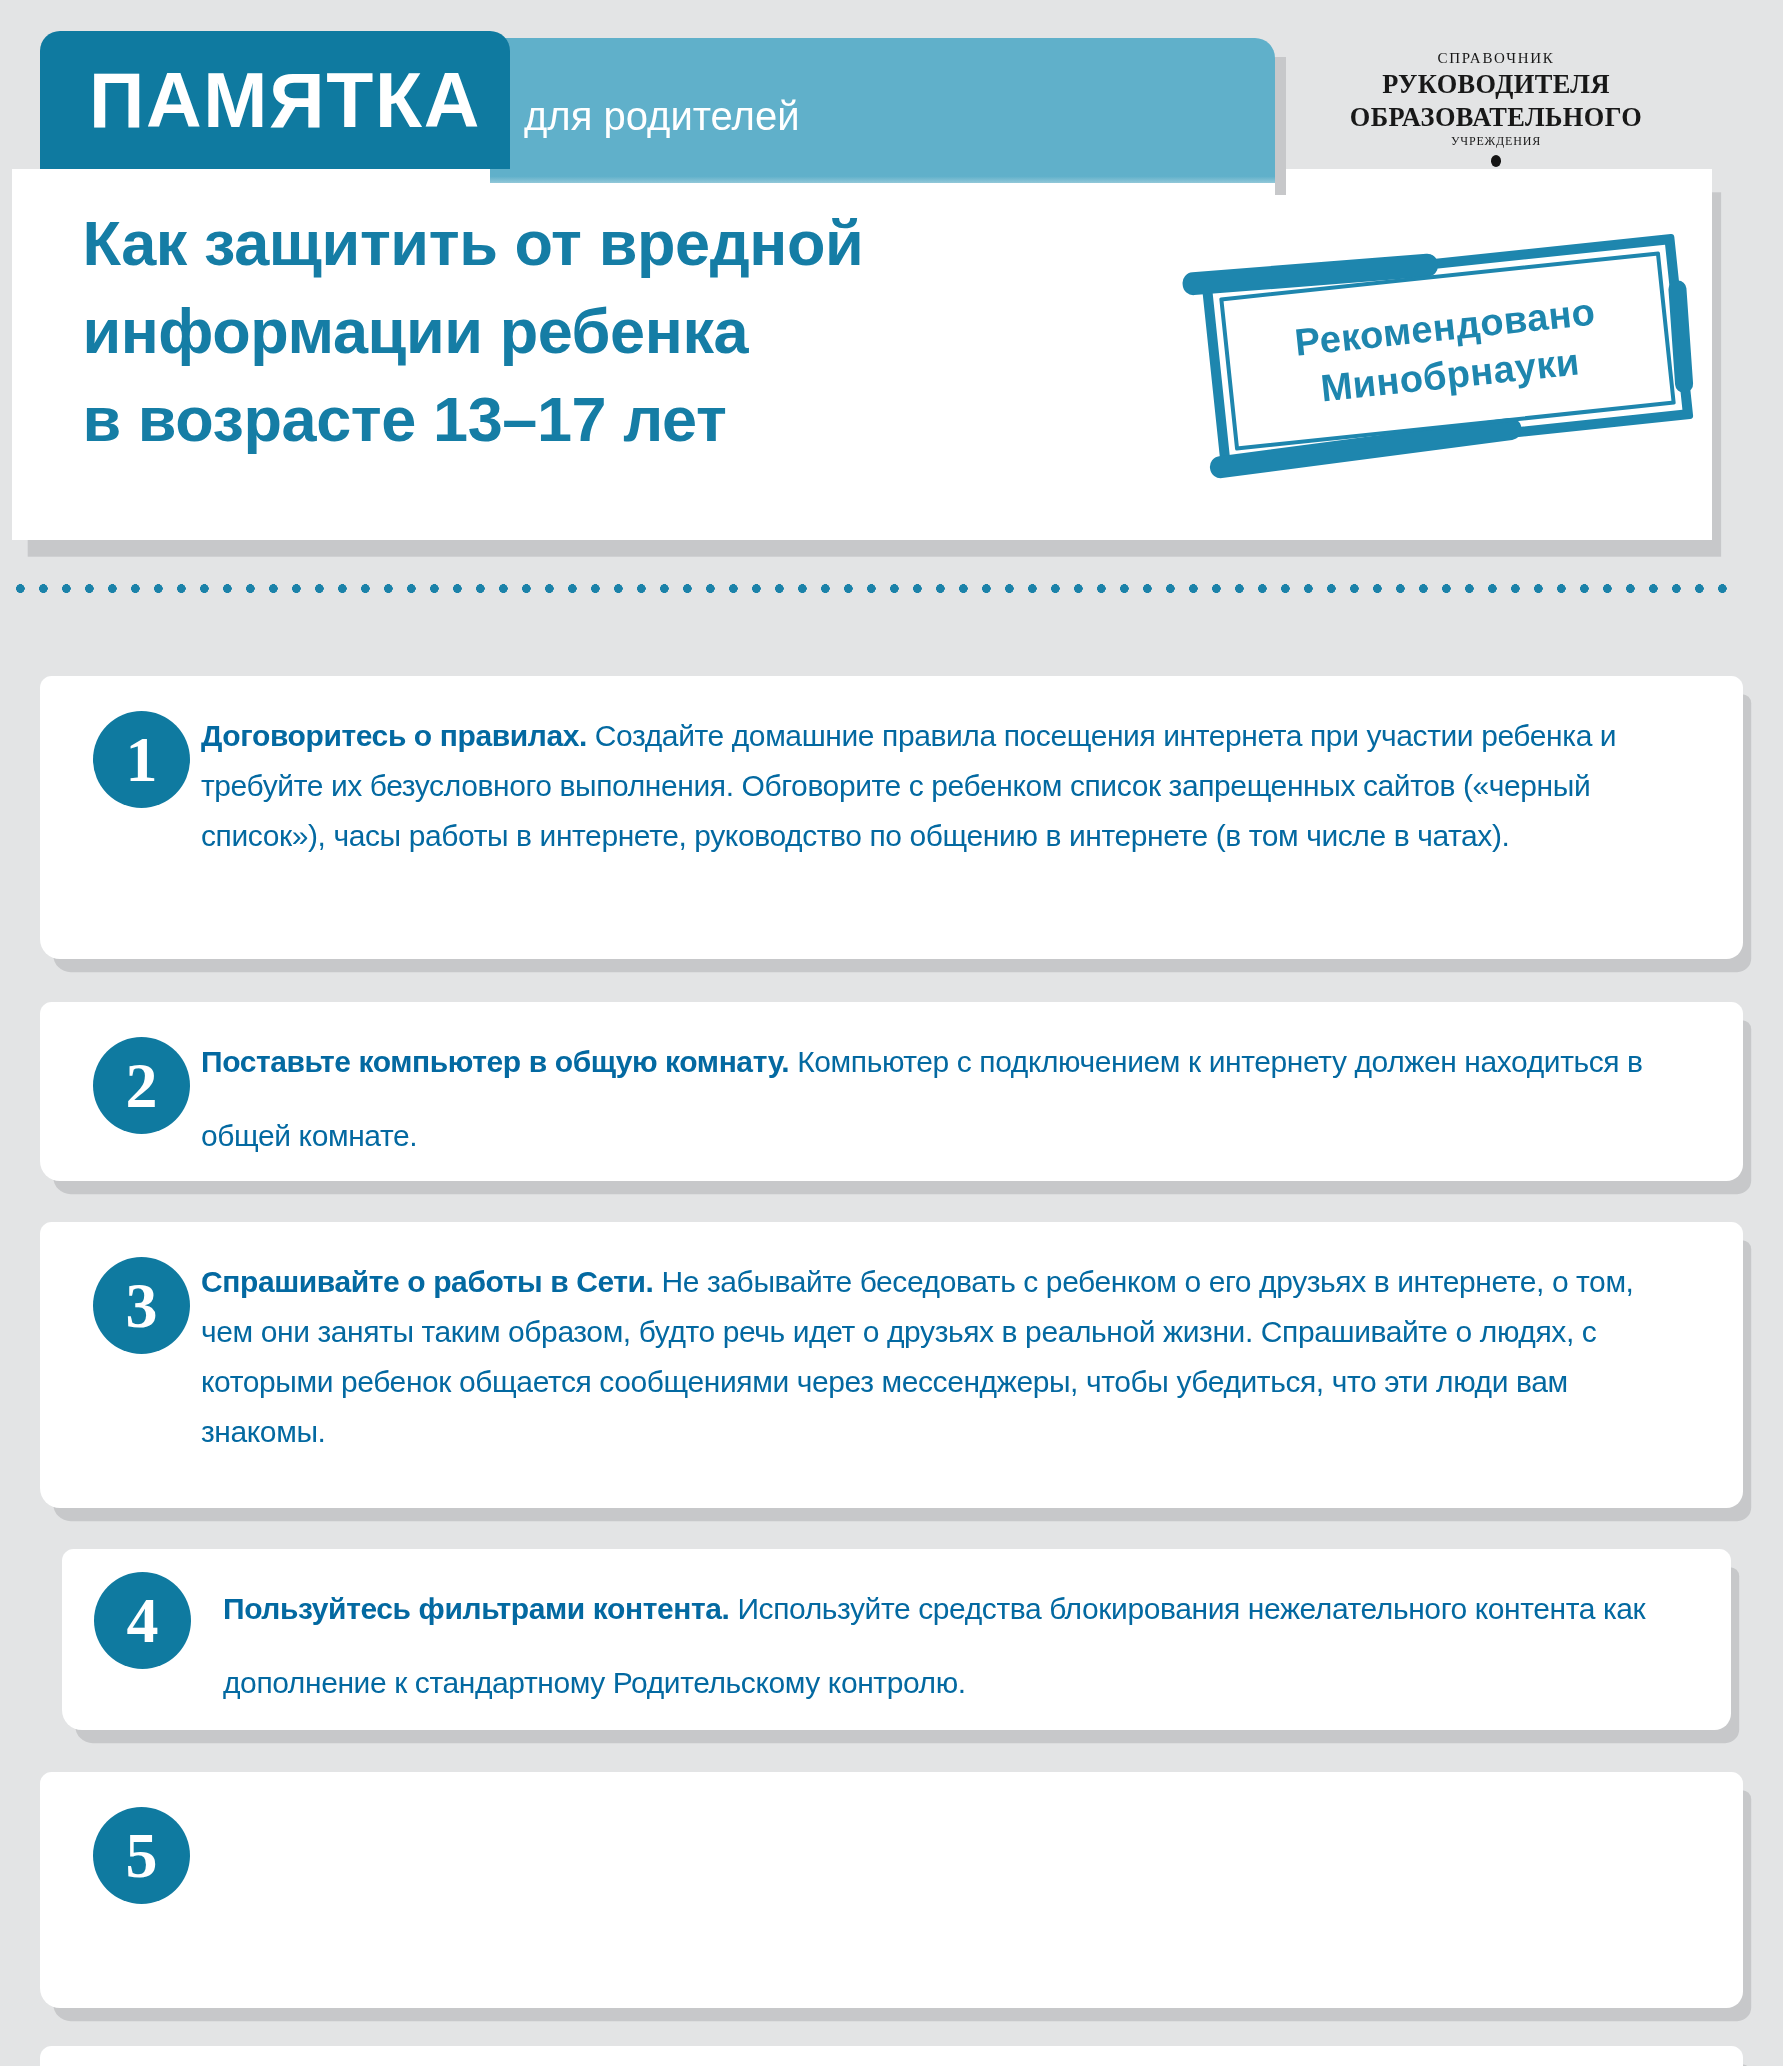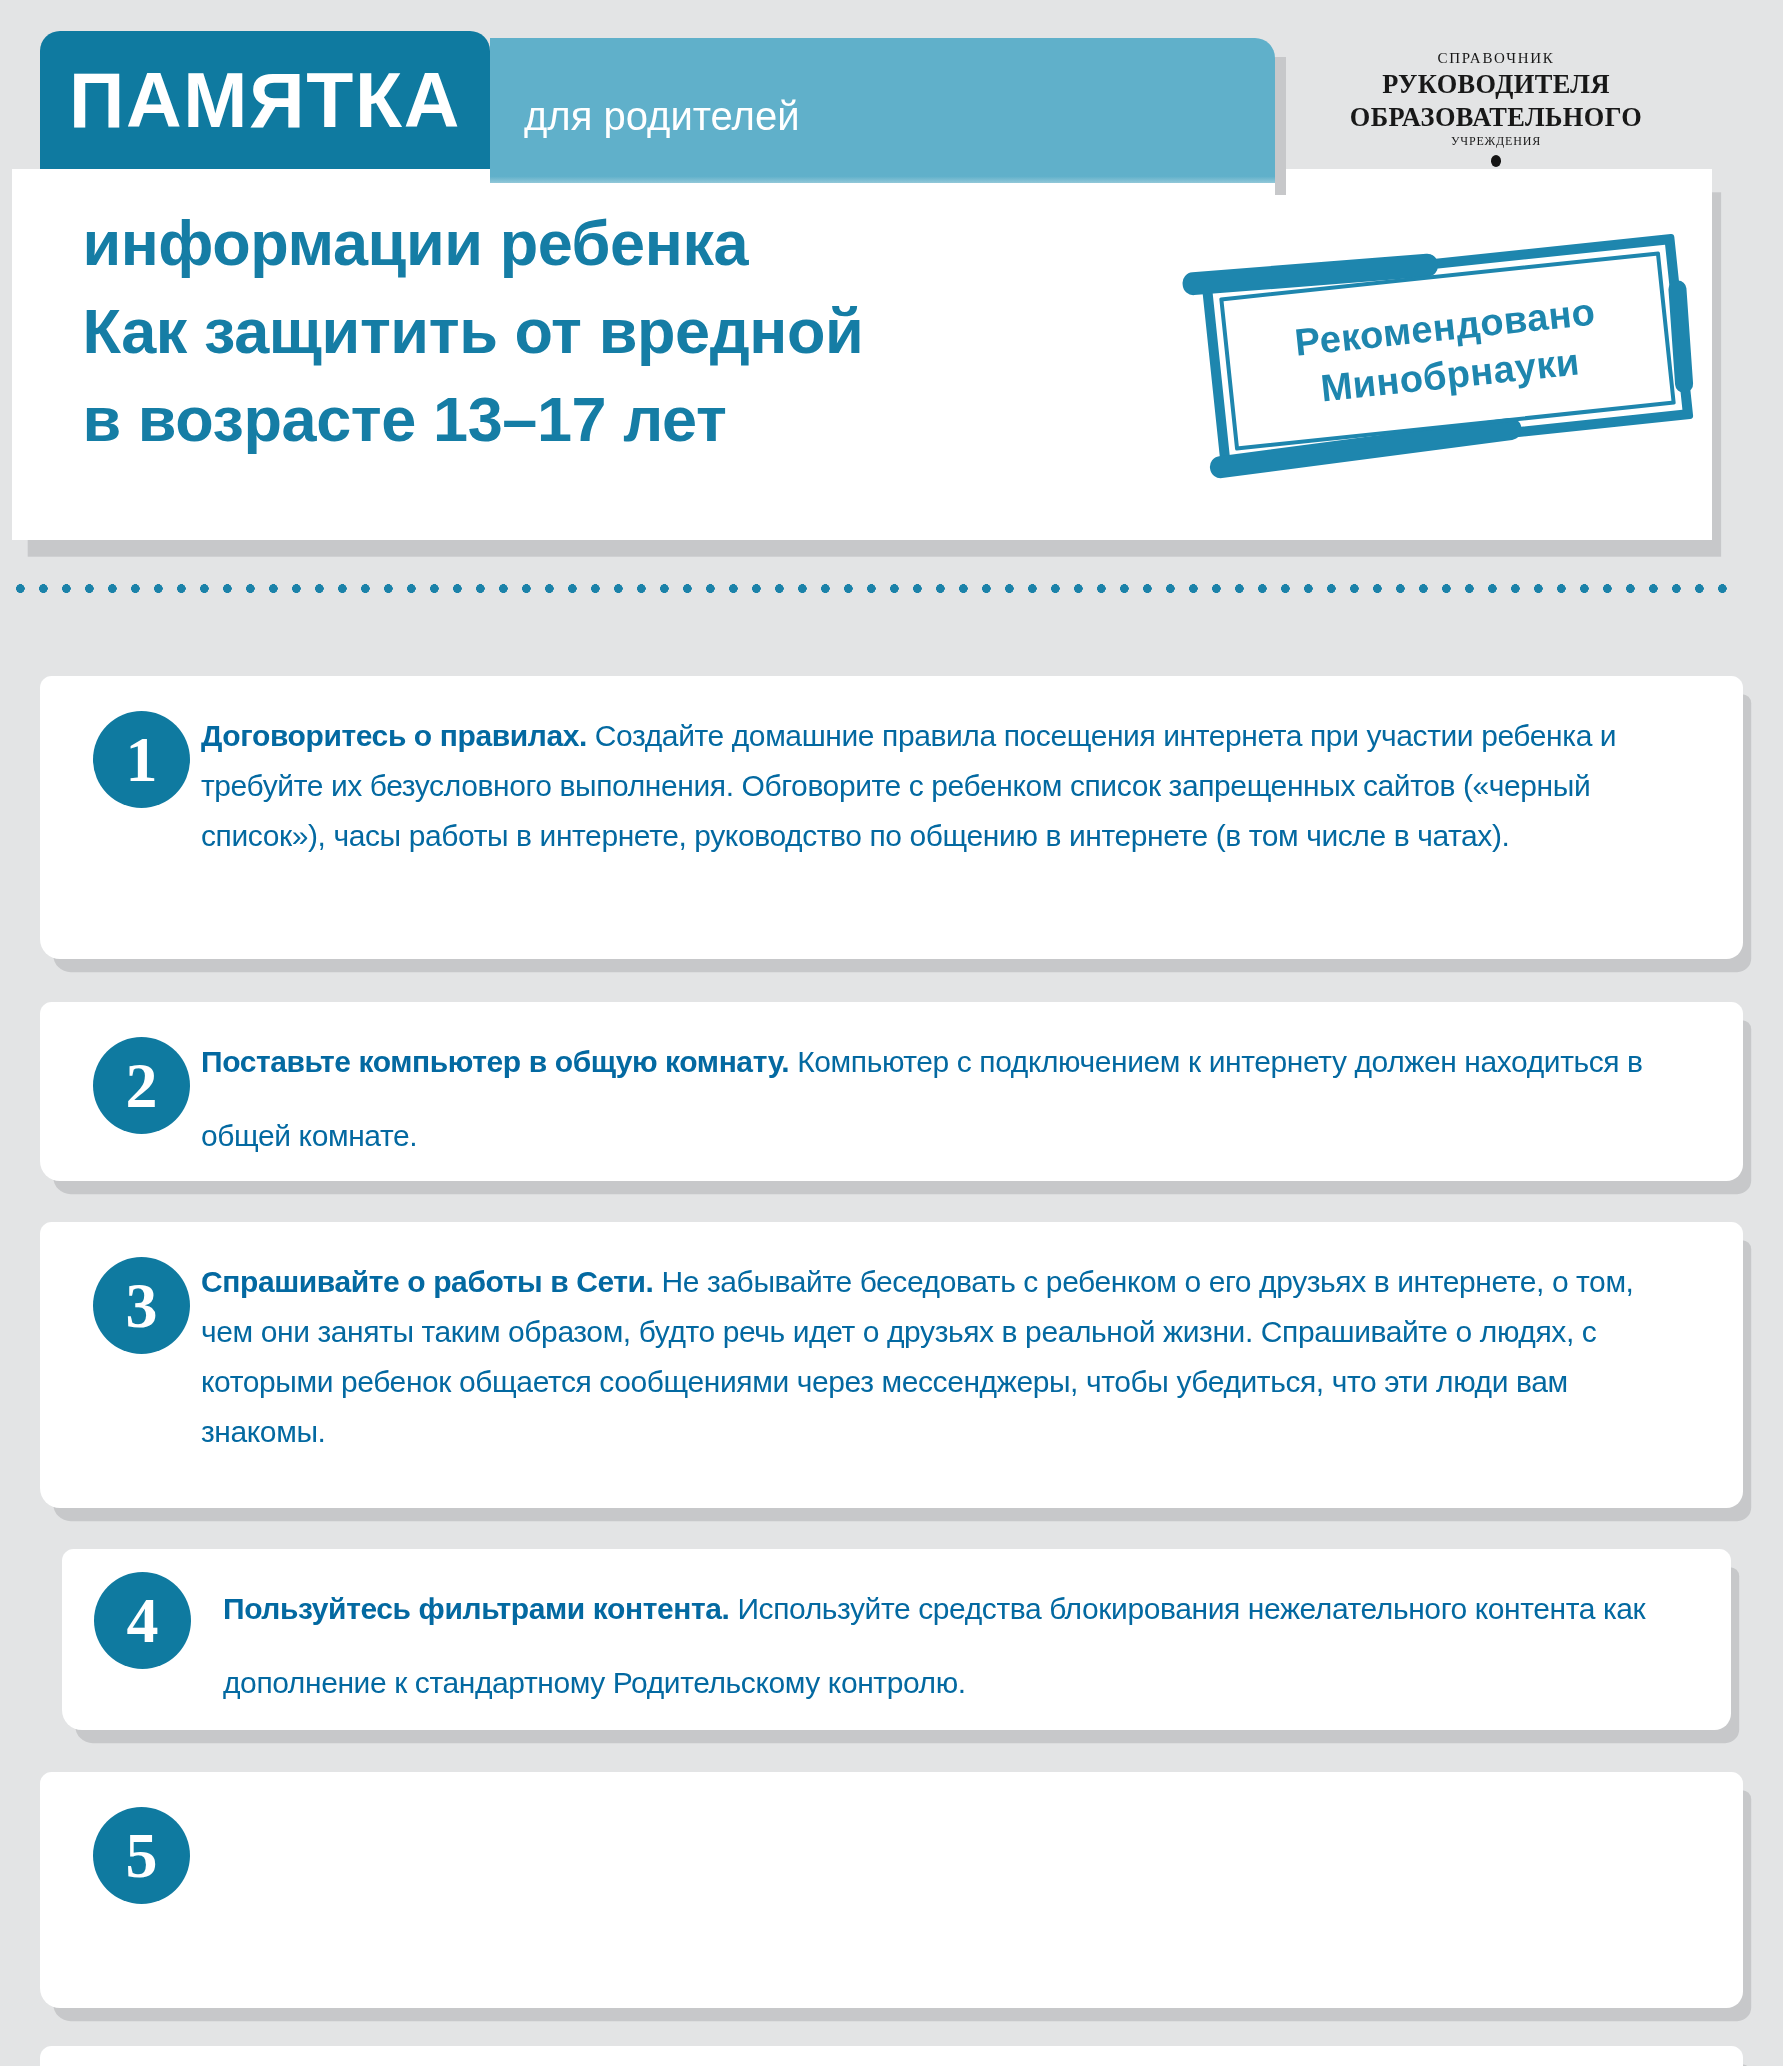--- a/index.html
+++ b/index.html
@@ -1,21 +1,21 @@
 <!DOCTYPE html>
 <html style="font-size:6.6px"><head>
 <meta charset="utf-8">
 <style>
   html,body{margin:0;padding:0;background:#e3e4e5;}
   .page{position:relative;width:1783px;height:2262px;background:#e3e4e5;overflow:hidden;
         font-family:"Liberation Sans",sans-serif;}
 
   
   .badge{position:absolute;left:40px;top:31px;width:450px;height:138px;background:#0f7aa0;
-         border-radius:20px 20px 0 0;display:flex;align-items:center;justify-content:center;z-index:3;}
+         border-radius:20px 20px 0 0;display:flex;align-items:center;justify-content:center;z-index:3;padding-left:20px;}
   .badge span{color:#ffffff;font-weight:700;font-size:77px;letter-spacing:1.7px;}
   .audience{position:absolute;left:490px;top:38px;width:785px;height:145px;
             background:linear-gradient(180deg,#60b0ca calc(100% - 6.6px),#92c8d9);
             border-radius:0 20px 0 0;display:flex;align-items:center;z-index:2;}
   .audience::after{content:"";position:absolute;right:-10.7px;top:18.6px;bottom:-11.6px;width:10.7px;background:#c7c8ca;}
   .audience span{color:#ffffff;font-size:40px;padding-left:34px;padding-top:12.4px;}
 
   
   .logo{position:absolute;left:1302px;top:49px;width:388px;text-align:center;color:#181818;
         font-family:"Liberation Serif",serif;line-height:1.25;z-index:3;}
@@ -83,22 +83,22 @@
   <div class="logo">
     <div class="l1">СПРАВОЧНИК</div>
     <div class="l2">РУКОВОДИТЕЛЯ</div>
     <div class="l3">ОБРАЗОВАТЕЛЬНОГО</div>
     <div class="l4">УЧРЕЖДЕНИЯ</div>
     <div class="dot"></div>
   </div>
 
   <div class="band">
     <h1 class="title">
+      <span>Как защитить от вредной</span>
       <span>информации ребенка</span>
-      <span>Как защитить от вредной</span>
       <span>в возрасте 13–17 лет</span>
     </h1>
     <div class="stamp">
       <div class="smear s1"></div>
       <div class="smear s2"></div>
       <div class="smear s3"></div>
       <div class="stamp-frame">
         <span>Рекомендовано</span>
         <span>Минобрнауки</span>
       </div>

